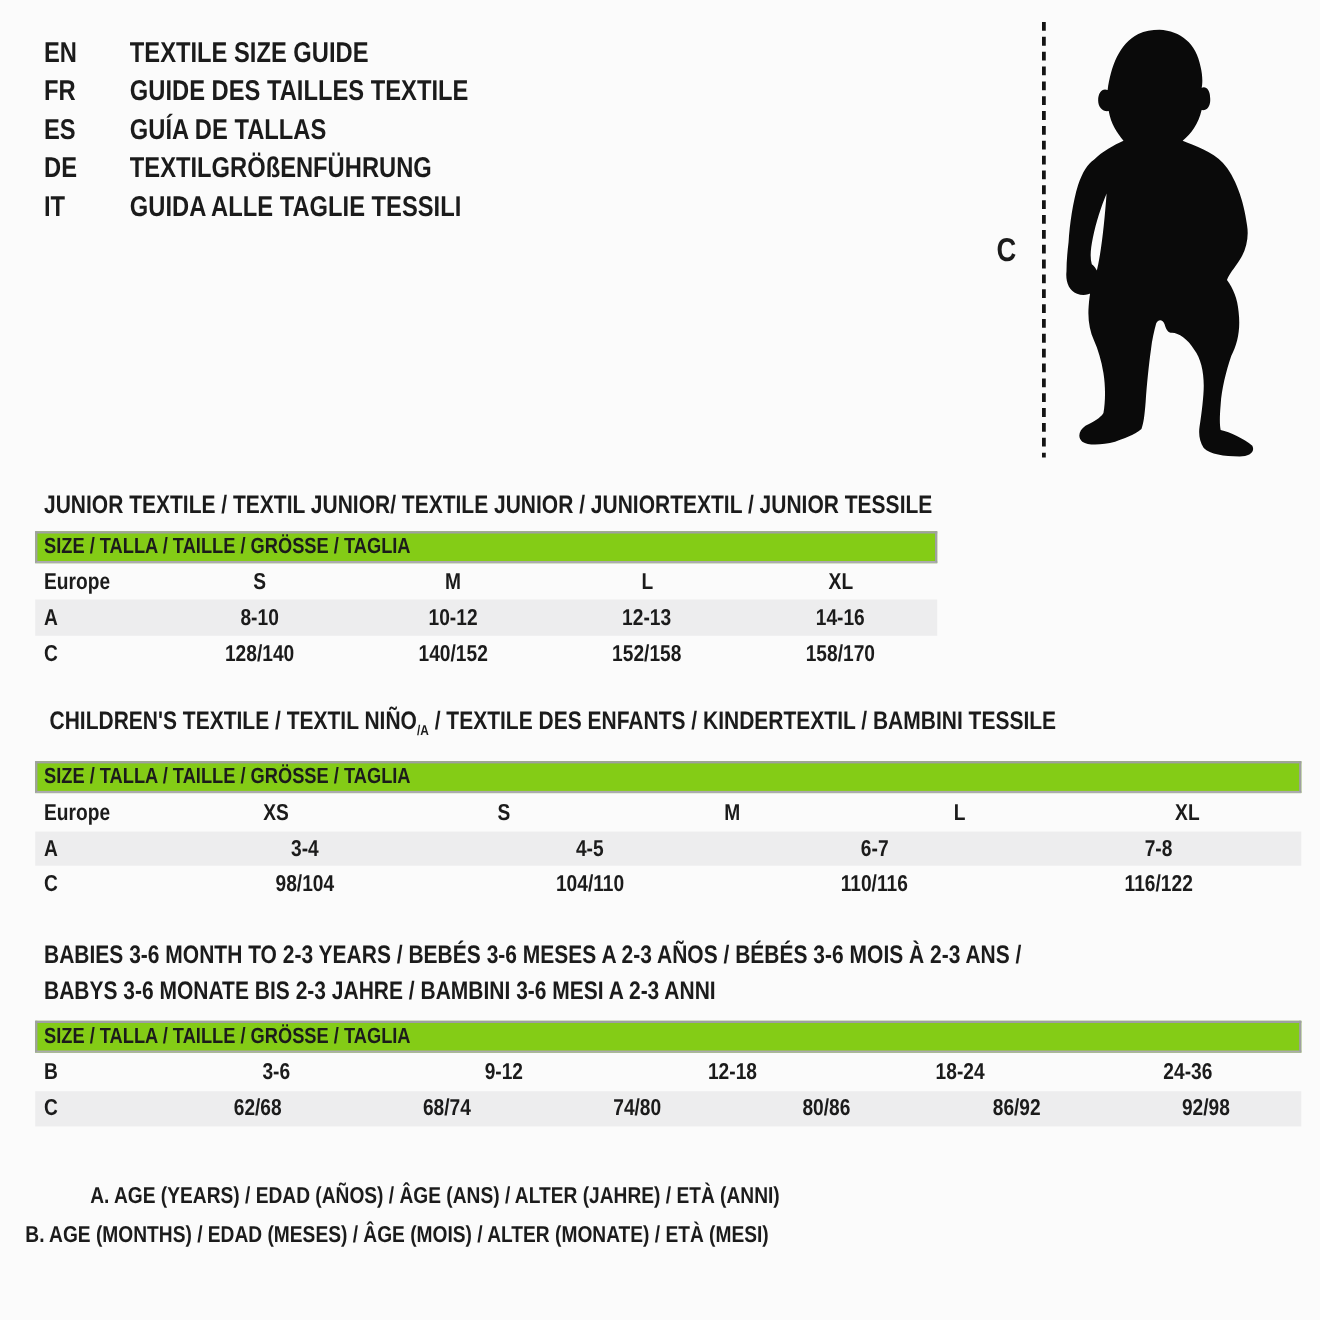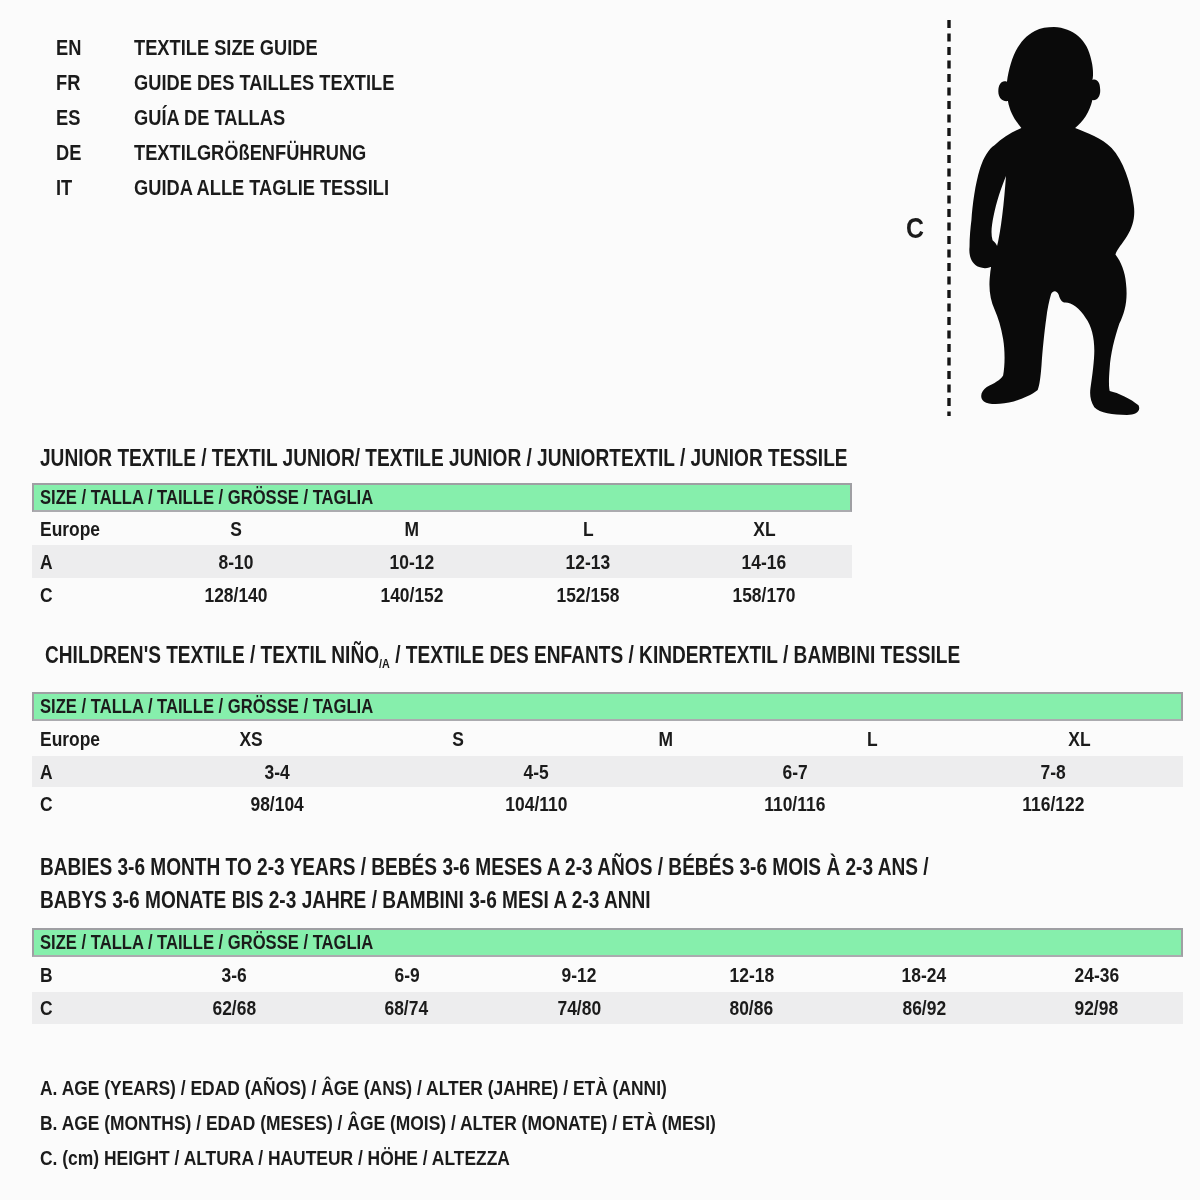--- a/index.html
+++ b/index.html
@@ -9,31 +9,31 @@
     font-family:"Liberation Sans","DejaVu Sans",sans-serif;
     font-weight:700;
     -webkit-font-smoothing:antialiased;
   }
   .abs{position:absolute;}
   
   .cx{display:inline-block;transform:scaleX(0.83);transform-origin:0 50%;white-space:nowrap;}
   .cc{display:inline-block;transform:scaleX(0.83);transform-origin:50% 50%;white-space:nowrap;}
 
   
-  .lang-row{height:35px;line-height:35px;font-size:22px;margin-left:16px;}
+  .lang-row{height:35px;line-height:35px;font-size:26px;}
   .lang-code{display:inline-block;width:78px;}
 
   
   .sec-title{font-size:23px;line-height:28px;white-space:nowrap;}
   .sub{font-size:13px;position:relative;top:5px;}
 
   
   .size-table{position:absolute;}
   .thead{
-    background:#86efac;
+    background:#84cc16;
     border:2px solid #9f9fa3;
     border-bottom-color:#ababaf;
     height:25px;line-height:25px;
     padding-left:6px;font-size:20px;
   }
   .trow{display:flex;height:33px;line-height:33px;font-size:21px;}
   .trow.shade{background:#ededee;}
   .tc{flex:1;text-align:center;overflow:visible;}
   .tc.lab{flex:0 0 108px;text-align:left;padding-left:8px;}
 
@@ -193,34 +193,32 @@
   <div><span class="cx">BABYS 3-6 MONATE BIS 2-3 JAHRE / BAMBINI 3-6 MESI A 2-3 ANNI</span></div>
 </div>
 
 <div class="size-table" style="left:32px;top:928px;width:1151px;">
   <div class="thead">
     <span class="cx">SIZE / TALLA / TAILLE / GRÖSSE / TAGLIA</span>
   </div>
   <div class="trow" style="height:35px;line-height:35px;">
     <div class="tc lab"><span class="cx">B</span></div>
     <div class="tc"><span class="cc">3-6</span></div>
-    <div class="tc"><span class="cc">6-9</span></div>
     <div class="tc"><span class="cc">9-12</span></div>
     <div class="tc"><span class="cc">12-18</span></div>
     <div class="tc"><span class="cc">18-24</span></div>
     <div class="tc"><span class="cc">24-36</span></div>
   </div>
   <div class="trow shade" style="height:32px;line-height:32px;">
     <div class="tc lab"><span class="cx">C</span></div>
     <div class="tc"><span class="cc">62/68</span></div>
     <div class="tc"><span class="cc">68/74</span></div>
     <div class="tc"><span class="cc">74/80</span></div>
     <div class="tc"><span class="cc">80/86</span></div>
     <div class="tc"><span class="cc">86/92</span></div>
     <div class="tc"><span class="cc">92/98</span></div>
   </div>
 </div>
 
-<div class="abs" style="left:40px;top:1070px;">
+<div class="abs" style="left:23px;top:1070px;text-align:right;">
   <div class="legend-line"><span class="cx">A. AGE (YEARS) / EDAD (AÑOS) / ÂGE (ANS) / ALTER (JAHRE) / ETÀ (ANNI)</span></div>
   <div class="legend-line"><span class="cx">B. AGE (MONTHS) / EDAD (MESES) / ÂGE (MOIS) / ALTER (MONATE) / ETÀ (MESI)</span></div>
-  <div class="legend-line"><span class="cx">C. (cm) HEIGHT / ALTURA / HAUTEUR / HÖHE / ALTEZZA</span></div>
 </div>
 
 </body></html>

